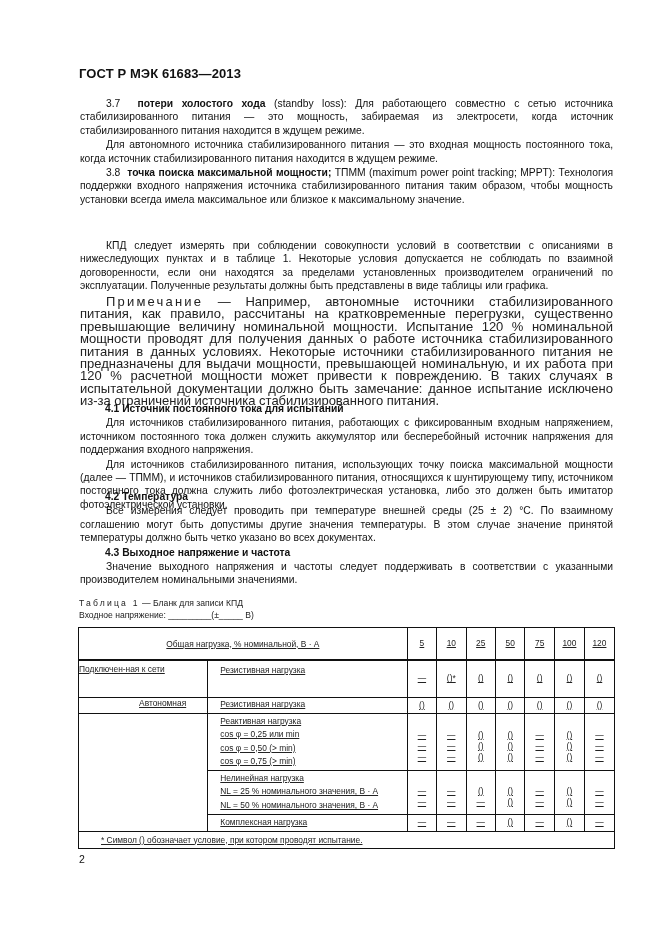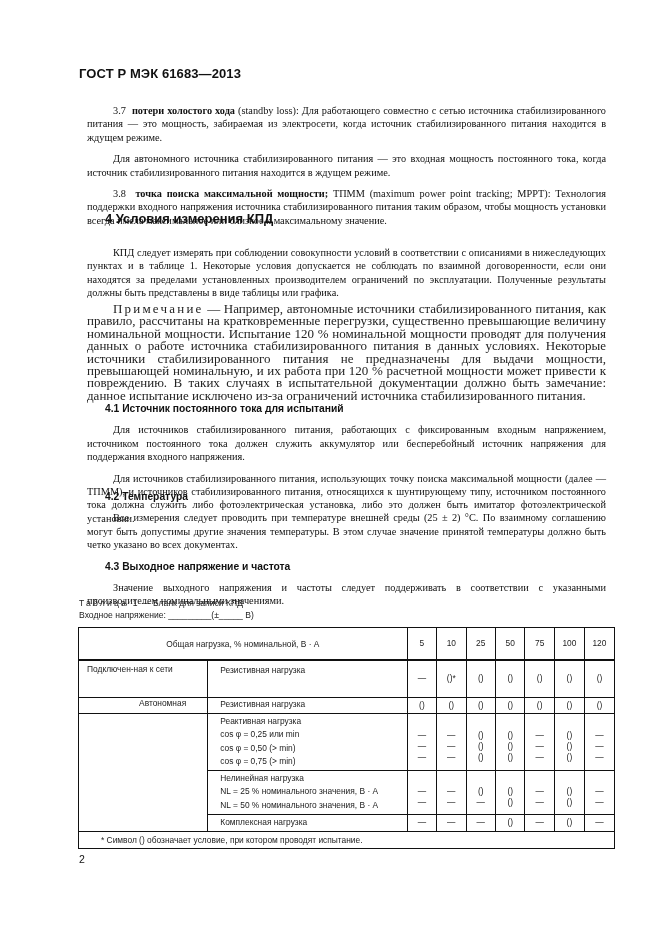--- a/index.html
+++ b/index.html
@@ -1,51 +1,50 @@
 <!DOCTYPE html>
 <html><head>
 <meta charset="utf-8">
 <style>
   html, body { margin: 0; padding: 0; background: #ffffff; }
   body { width: 661px; height: 936px; position: relative; overflow: hidden;
          font-family: "Liberation Sans", "DejaVu Sans", sans-serif; color: #111; }
   .page { position: absolute; left: 0; top: 0; width: 661px; height: 936px; }
   .header { position: absolute; left: 79px; top: 66px; font-weight: bold; font-size: 13px; letter-spacing: 0.1px; }
   .body-text { position: absolute; left: 79px; width: 535px; font-size: 10.3px; line-height: 13.4px; text-align: justify; }
-  .p { margin: 8px; text-indent: 26px; font-family: Liberation Serif, serif; }
+  .p { margin: 1px; text-indent: 26px; }
   .b { font-weight: bold; }
   .h1 { position: absolute; left: 105px; top: 211px; font-weight: bold; font-size: 13px; }
   .h2 { margin: 0; margin-left: 26px; font-weight: bold; }
   .note { position: absolute; left: 79px; top: 295px; width: 535px; font-size: 13px; line-height: 12.4px; text-align: justify; color: #222; }
   .note .p { text-indent: 26px; }
   .spaced { letter-spacing: 2.2px; }
   .tcap { position: absolute; left: 79px; top: 597px; font-size: 8.6px; line-height: 12.3px; color: #222; }
   table.t1 { position: absolute; left: 78px; top: 627px; width: 537px; border-collapse: collapse; font-size: 8.4px; color: #222; }
-  table.t1 td { border: 1px solid #111; padding: 0 4px; vertical-align: middle; }
+  table.t1 td { border: 1px solid #111; padding: 0 4px; vertical-align: middle; text-decoration: underline; }
   table.t1 tr.head td { height: 31px; text-align: center; border-bottom: 2px solid #111; }
   table.t1 td.v { text-align: center; width: 22px; line-height: 11px; }
   table.t1 td.c1 { width: 86px; text-align: right; vertical-align: top; padding-top: 3px; padding-left: 43px; }
   table.t1 td.c2 { width: 200px; padding-left: 12px; line-height: 13.5px; }
   table.t1 td.foot { padding-left: 22px; height: 16px; font-size: 8.4px; }
   .pageno { position: absolute; left: 79px; top: 853px; font-size: 10.5px; }
 </style>
 </head>
 <body>
 
 <div class="page">
 
   <div class="header">ГОСТ Р МЭК 61683—2013</div>
 
   <div class="body-text" style="top:96px;">
     <p class="p"><span>3.7</span>&nbsp; <span class="b">потери холостого хода</span><span> (standby loss): Для работающего совместно с сетью источника стабилизированного питания — это мощность, забираемая из электросети, когда источник стабилизированного питания находится в ждущем режиме.</span></p>
     <p class="p">Для автономного источника стабилизированного питания — это входная мощность постоянного тока, когда источник стабилизированного питания находится в ждущем режиме.</p>
     <p class="p"><span>3.8</span>&nbsp; <span class="b">точка поиска максимальной мощности;</span><span> ТПММ (maximum power point tracking; MPPT): Технология поддержки входного напряжения источника стабилизированного питания таким образом, чтобы мощность установки всегда имела максимальное или близкое к максимальному значение.</span></p>
   </div>
 
-  <div class="h1">4  Условия измерения КПД</div>
 
   <div class="body-text" style="top:238px;">
     <p class="p">КПД следует измерять при соблюдении совокупности условий в соответствии с описаниями в нижеследующих пунктах и в таблице 1. Некоторые условия допускается не соблюдать по взаимной договоренности, если они находятся за пределами установленных производителем ограничений по эксплуатации. Полученные результаты должны быть представлены в виде таблицы или графика.</p>
   </div>
 
   <div class="note">
     <p class="p"><span class="spaced">Примечание</span><span> — Например, автономные источники стабилизированного питания, как правило, рассчитаны на кратковременные перегрузки, существенно превышающие величину номинальной мощности. Испытание 120 % номинальной мощности проводят для получения данных о работе источника стабилизированного питания в данных условиях. Некоторые источники стабилизированного питания не предназначены для выдачи мощности, превышающей номинальную, и их работа при 120 % расчетной мощности может привести к повреждению. В таких случаях в испытательной документации должно быть замечание: данное испытание исключено из-за ограничений источника стабилизированного питания.</span></p>
   </div>
 
   <div class="body-text" style="top:402px;">
@@ -72,21 +71,21 @@
       <td colspan="2">Общая нагрузка, % номинальной, В · А</td>
       <td class="v">5</td>
       <td class="v">10</td>
       <td class="v">25</td>
       <td class="v">50</td>
       <td class="v">75</td>
       <td class="v">100</td>
       <td class="v">120</td>
     </tr>
     <tr style="height:37px;">
-      <td class="c1" style="text-align:left;padding-left:8px;">Подключен-ная к сети</td>
+      <td class="c1" style="text-align:left;padding-left:0;">Подключен-ная к сети</td>
       <td class="c2" style="vertical-align:top;padding-top:3px;">Резистивная нагрузка</td>
       <td class="v">—</td>
       <td class="v">()*</td>
       <td class="v">()</td>
       <td class="v">()</td>
       <td class="v">()</td>
       <td class="v">()</td>
       <td class="v">()</td>
     </tr>
     <tr style="height:16px;">

